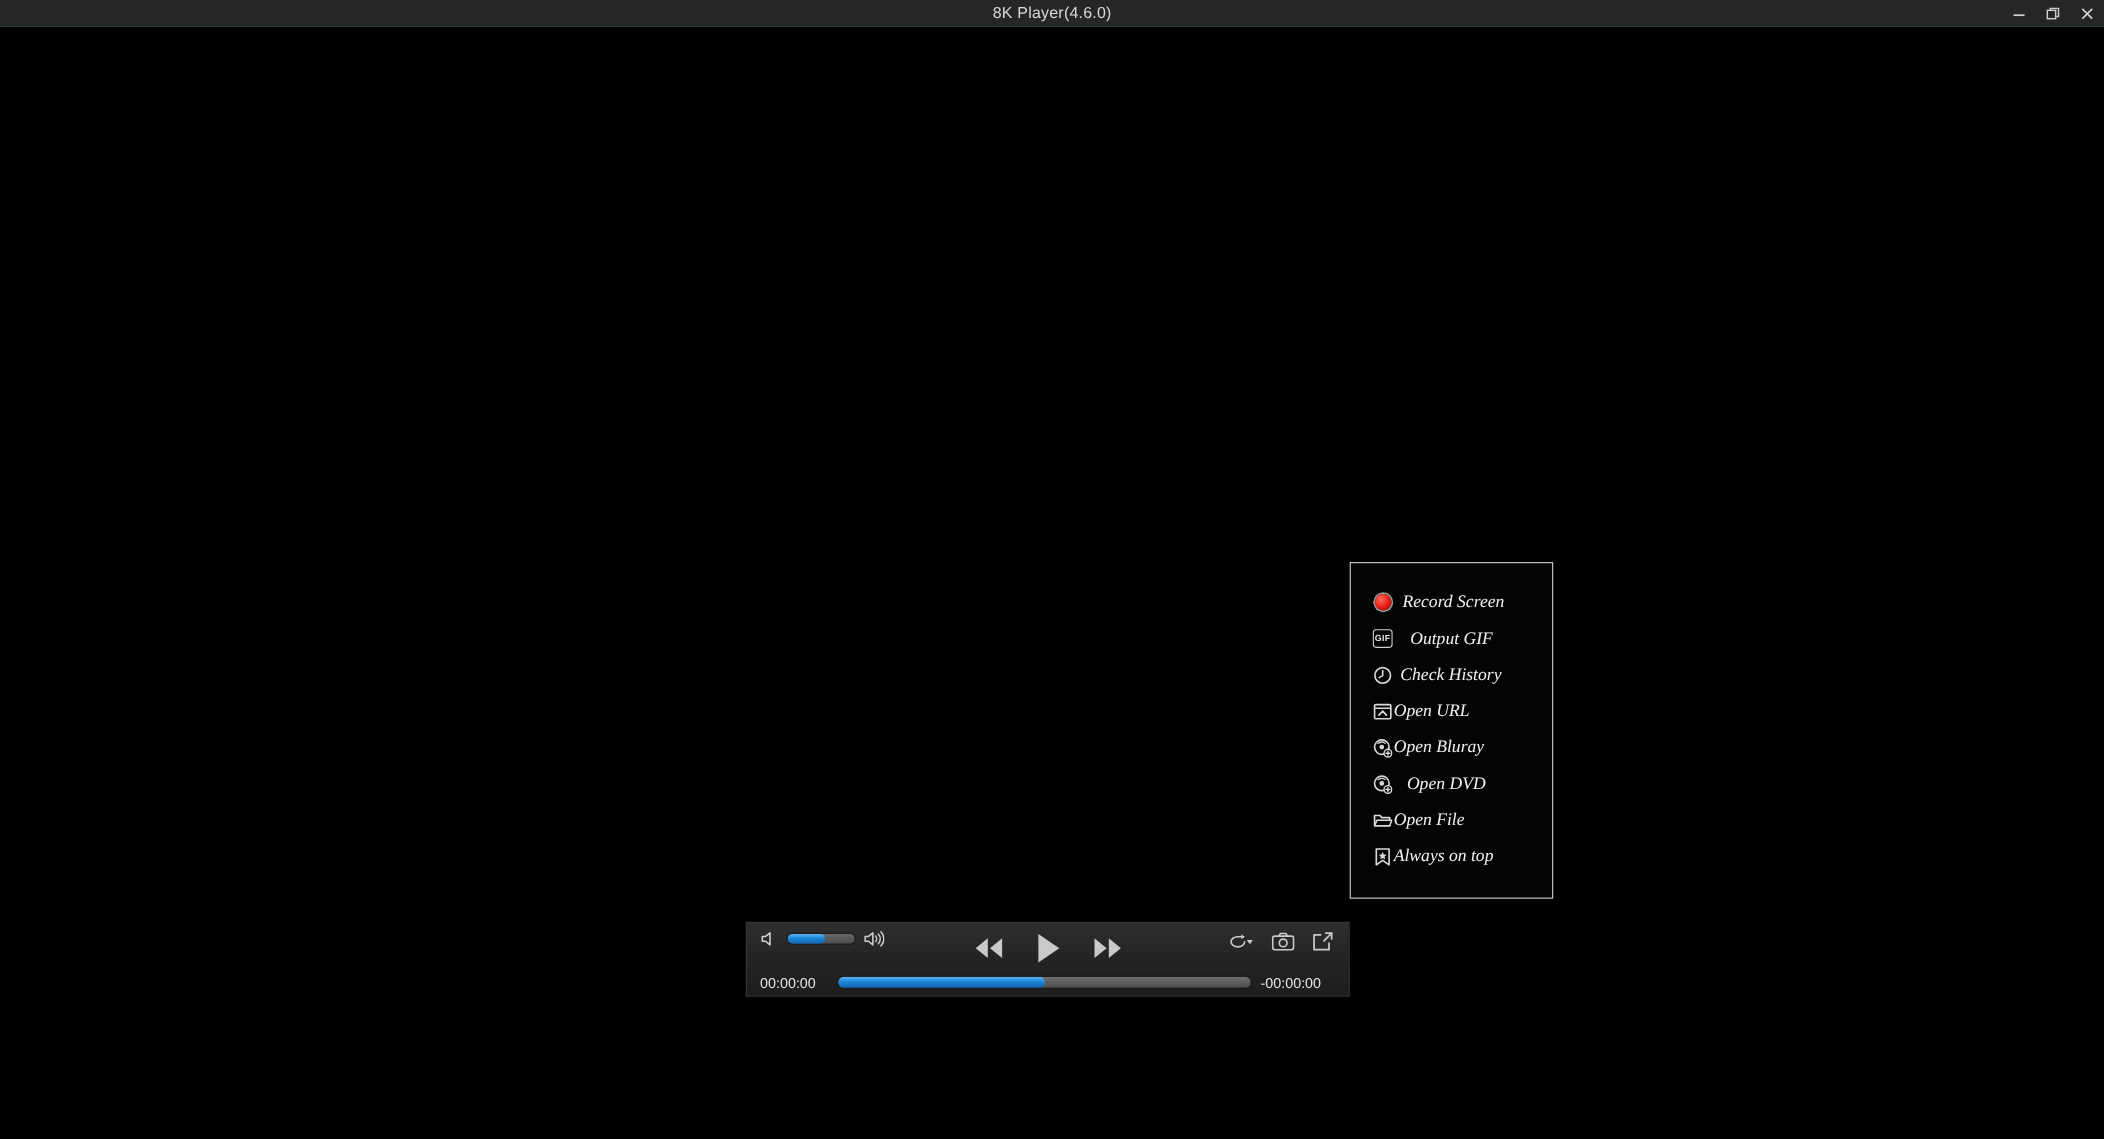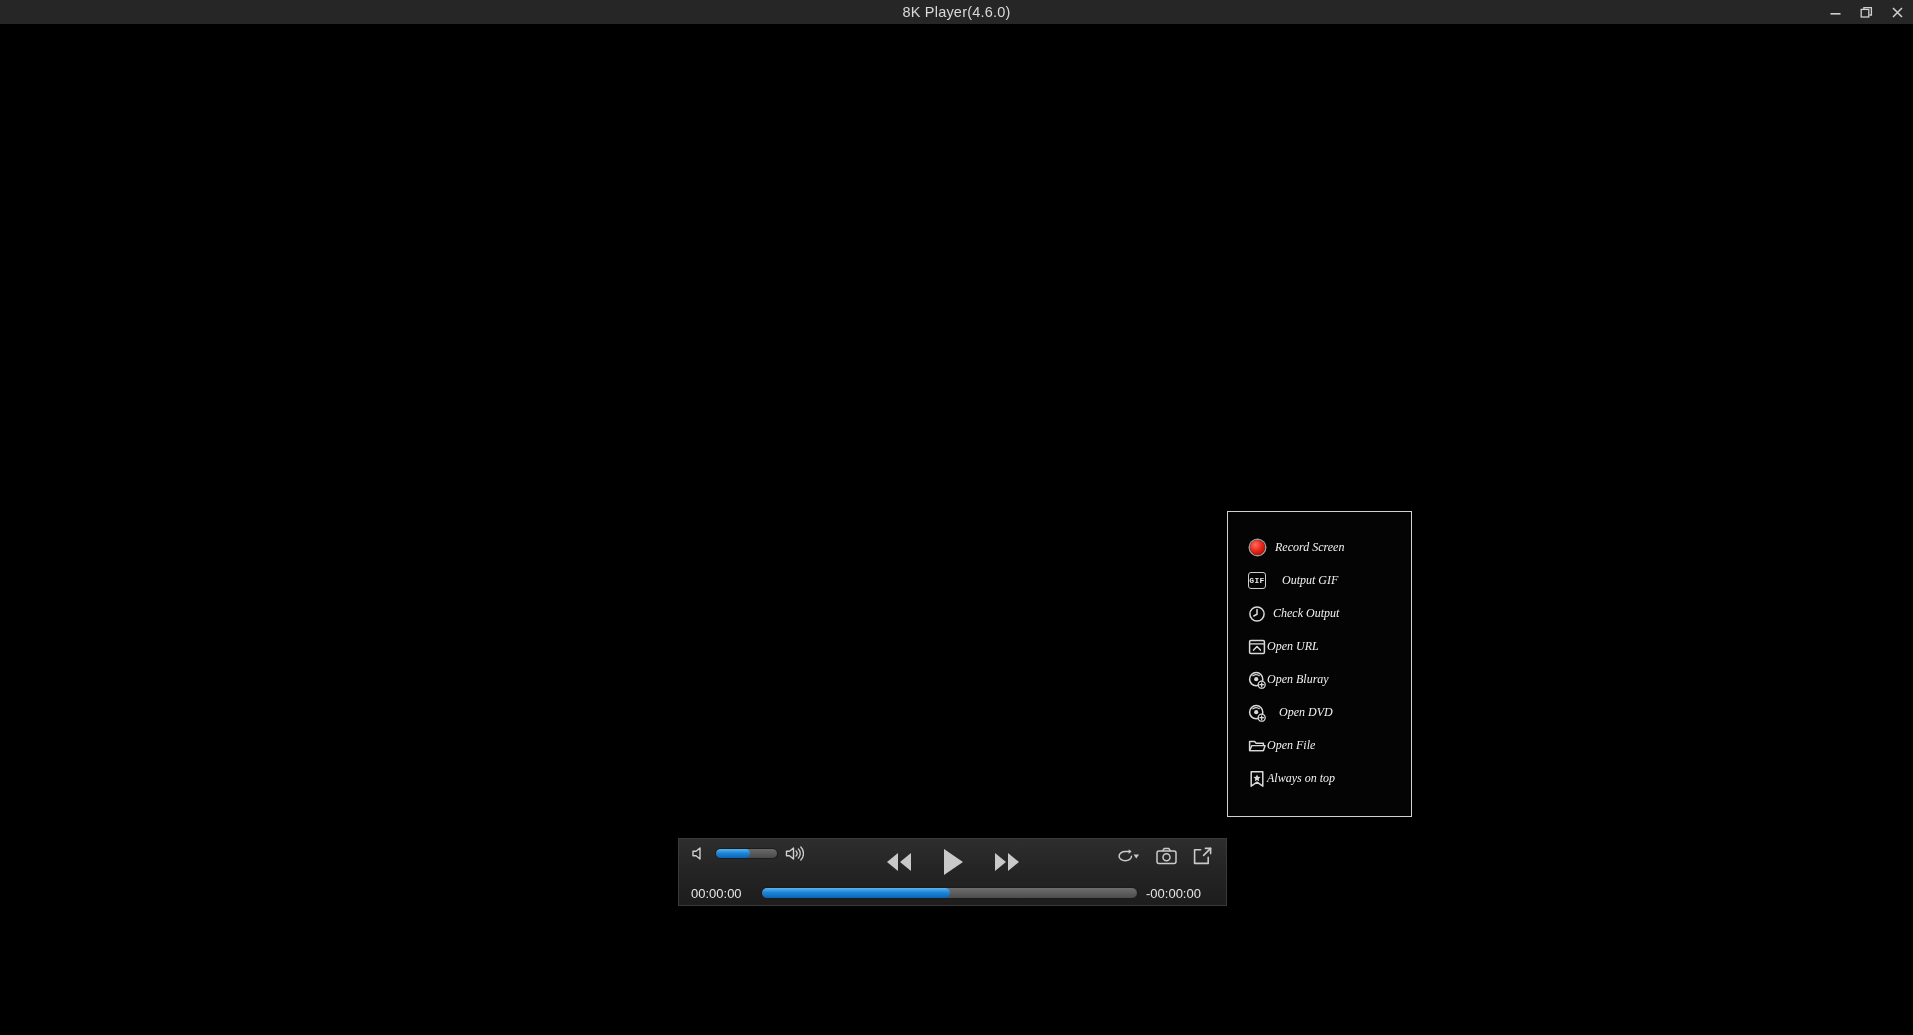--- a/index.html
+++ b/index.html
@@ -45,42 +45,42 @@
     height:33px; display:flex; align-items:center; padding-left:19px;
   }
   .ctx-ico{
     width:20px; height:20px; flex:0 0 20px;
     display:flex; align-items:center; justify-content:center;
     color:#d9d9d9;
   }
   .ctx-ico svg{ display:block; }
   .ctx-label{
     font-family:"Liberation Serif", serif;
-    font-style:italic; font-size:12px; color:#f2f2f2;
+    font-style:italic; font-size:16px; color:#f2f2f2;
     white-space:nowrap;
   }
   
   .ctx-item[data-idx="0"] .ctx-label{ margin-left:8px; }
   .ctx-item[data-idx="1"] .ctx-label{ margin-left:15px; }
   .ctx-item[data-idx="2"] .ctx-label{ margin-left:6px; }
   .ctx-item[data-idx="3"] .ctx-label{ margin-left:0; }
   .ctx-item[data-idx="4"] .ctx-label{ margin-left:0; }
   .ctx-item[data-idx="5"] .ctx-label{ margin-left:12px; }
   .ctx-item[data-idx="6"] .ctx-label{ }
   .ctx-item[data-idx="7"] .ctx-label{ margin-left:0; }
 
   .rec-dot{
     width:15px; height:15px; border-radius:50%;
     background:radial-gradient(circle at 36% 32%, #ff6a5e 0%, #e21b10 55%, #8d0d06 100%);
     box-shadow:0 0 0 1.5px #9a9a9a;
   }
   .gif-box{
     width:18px; height:17px; border:1.6px solid #cfcfcf; border-radius:3px;
     display:flex; align-items:center; justify-content:center;
-    font-family:Liberation Mono, monospace; font-size:8px; font-weight:bold;
+    font-family:Liberation Sans, sans-serif; font-size:8px; font-weight:bold;
     color:#e8e8e8; letter-spacing:.3px;
   }
 
   
   .ctrlbar{
     position:absolute; left:678px; top:838px; width:549px; height:68px;
     background:linear-gradient(180deg,#2e2e2e 0%,#242424 48%,#1d1d1d 100%);
     border:1px solid #3a3a3a;
   }
   .ctrl-row{
@@ -185,21 +185,21 @@
       <span class="ctx-label">Output GIF</span>
     </div>
 
     <div class="ctx-item" data-idx="2">
       <span class="ctx-ico">
         <svg width="18" height="18" viewBox="0 0 18 18" aria-hidden="true">
           <circle cx="9" cy="9" r="7.1" fill="none" stroke="currentColor" stroke-width="1.5"></circle>
           <path d="M9 4.6 V9.2 L5.8 11" stroke="currentColor" stroke-width="1.5" fill="none" stroke-linecap="round"></path>
         </svg>
       </span>
-      <span class="ctx-label">Check Output</span>
+      <span class="ctx-label">Check History</span>
     </div>
 
     <div class="ctx-item" data-idx="3">
       <span class="ctx-ico">
         <svg width="18" height="18" viewBox="0 0 18 18" aria-hidden="true">
           <rect x="1.6" y="2.6" width="14.8" height="12.8" rx="1.2" fill="none" stroke="currentColor" stroke-width="1.5"></rect>
           <line x1="1.6" y1="5.9" x2="16.4" y2="5.9" stroke="currentColor" stroke-width="1.3"></line>
           <path d="M5.6 12.1 L9 8.5 L12.4 12.1" fill="none" stroke="currentColor" stroke-width="1.5" stroke-linecap="round" stroke-linejoin="round"></path>
         </svg>
       </span>

